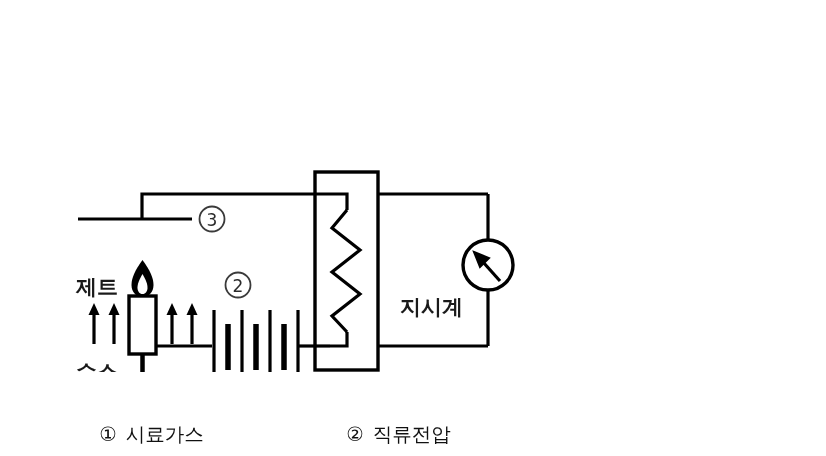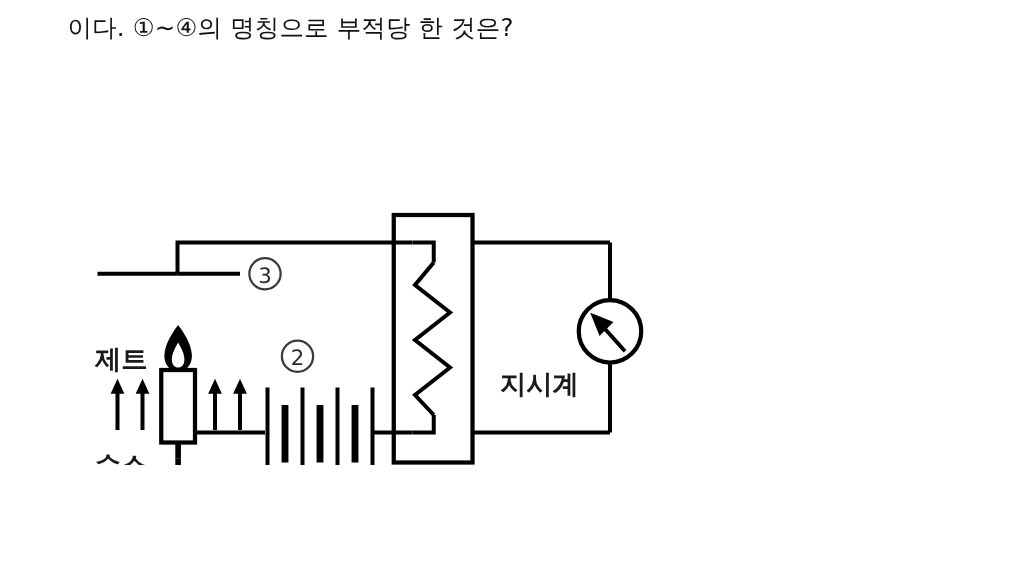--- a/index.html
+++ b/index.html
@@ -66,21 +66,20 @@
   .option .opt-marker {
     margin-right: 9px;
   }
   .option.col-1 { left: 0px; }
   .option.col-2 { left: 247px; }
 </style>
 </head>
 <body>
 
 <div id="question-stem">
-  <div class="stem-line line-2">이다. ①~④의 명칭으로 부적당 한 것은?</div>
 </div>
 
 <div id="fid-diagram">
   <svg width="600" height="290" viewBox="0 0 600 290" xmlns="http://www.w3.org/2000/svg">
 
     <g>
 
       <path d="M 78 137 L 142 137" stroke="#000" stroke-width="3.2" fill="none"></path>
 
       <path d="M 142 137 L 192 137" stroke="#000" stroke-width="3.2" fill="none"></path>
@@ -200,20 +199,28 @@
       <path d="M 474 170 L 489 176 L 480 185 Z" fill="#000" stroke="#000" stroke-width="2"></path>
     </g>
 
     <text x="400" y="232" font-family="'DejaVu Sans','Liberation Sans',sans-serif" font-size="21" font-weight="bold" fill="#1a1a1a">지시계</text>
 
   </svg>
 </div>
 
 <div id="answer-options">
 
+  <div class="option-row">
+    <div class="option col-1">
+      <span class="opt-marker">①</span><span>시료가스</span>
+    </div>
+    <div class="option col-2">
+      <span class="opt-marker">②</span><span>직류전압</span>
+    </div>
+  </div>
 
   <div class="option-row">
     <div class="option col-1">
       
     </div>
     <div class="option col-2">
       
     </div>
   </div>
 

